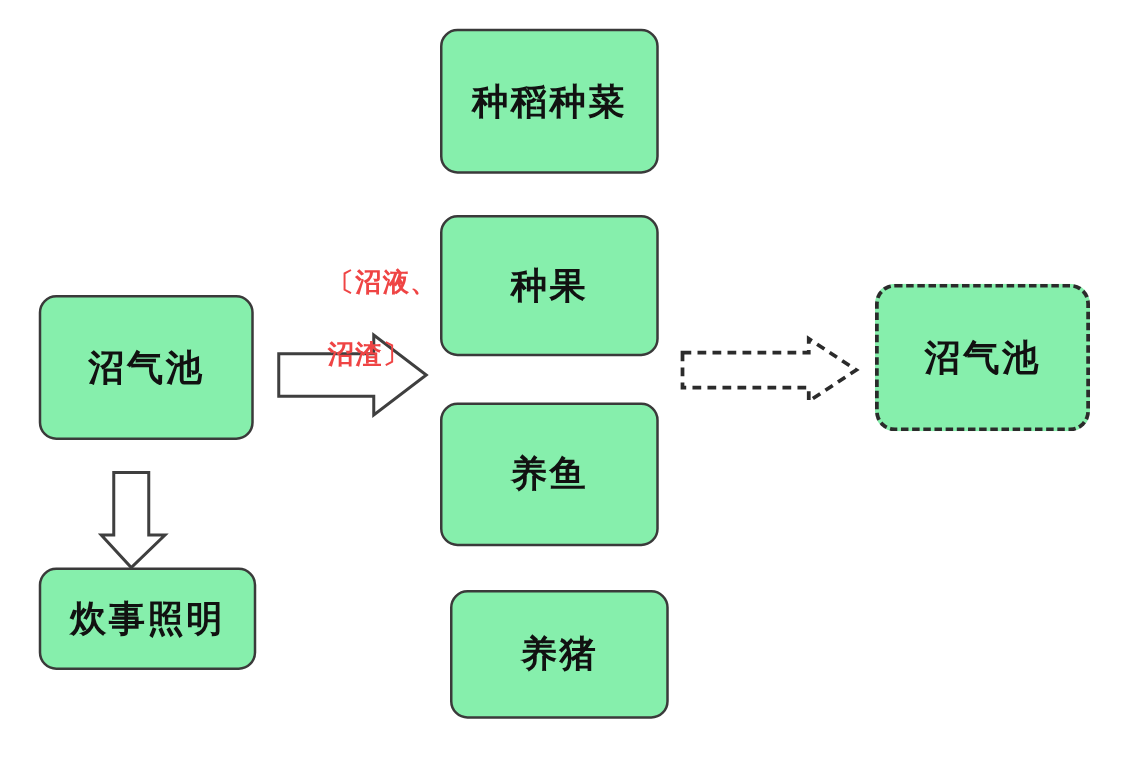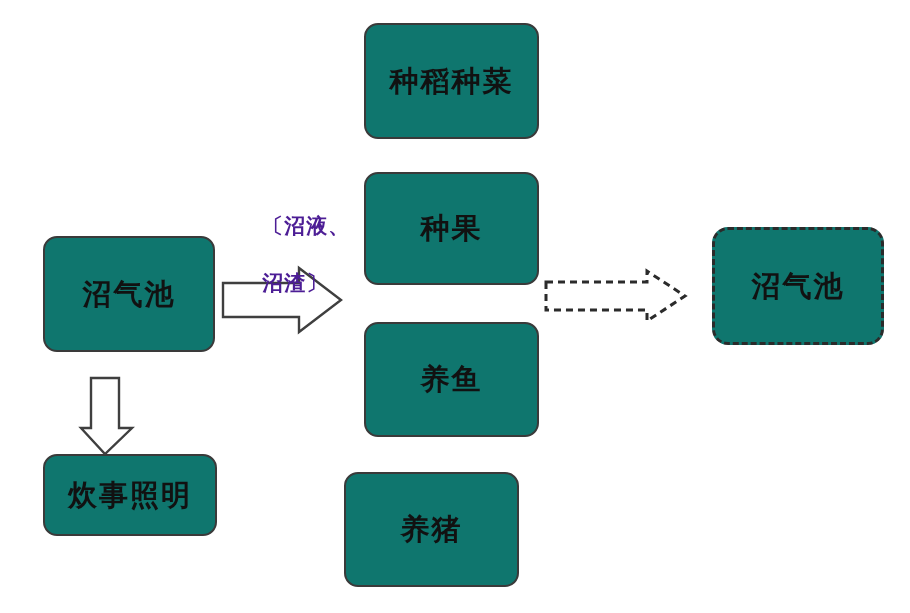--- a/index.html
+++ b/index.html
@@ -13,47 +13,46 @@
   #canvas {
     position: relative;
     width: 910px;
     height: 613px;
     background: #ffffff;
     overflow: hidden;
   }
   .node {
     position: absolute;
     box-sizing: border-box;
-    background: #0f766e;
+    background: #86efac;
     border: 2px solid #3a3a3a;
     border-radius: 14px;
     display: flex;
     align-items: center;
     justify-content: center;
-    margin-left: 12px;
   }
   .node.dashed {
     border-style: dashed;
     border-width: 3px;
     border-color: #2b2b2b;
     border-radius: 16px;
   }
   .node-label {
     font-size: 29px;
     font-weight: 700;
     color: #111111;
     letter-spacing: 2px;
     line-height: 1;
     white-space: nowrap;
   }
   .edge-label {
     position: absolute;
     font-size: 21px;
     font-weight: 700;
-    color: #4c1d95;
+    color: #ef4444;
     line-height: 1.35;
     letter-spacing: 1px;
     white-space: pre;
   }
   .arrow-svg {
     position: absolute;
     overflow: visible;
   }
   .arrow-solid {
     fill: #ffffff;
@@ -87,21 +86,21 @@
   </div>
 
   <div class="node" style="left:352px; top:172px; width:175px; height:113px;">
     <span class="node-label">种果</span>
   </div>
 
   <div class="node" style="left:352px; top:322px; width:175px; height:115px;">
     <span class="node-label">养鱼</span>
   </div>
 
-  <div class="node" style="left:332px; top:472px; width:175px; height:115px;">
+  <div class="node" style="left:360px; top:472px; width:175px; height:103px;">
     <span class="node-label">养猪</span>
   </div>
 
   <div class="node dashed" style="left:700px; top:227px; width:172px; height:118px;">
     <span class="node-label">沼气池</span>
   </div>
 
   <svg class="arrow-svg" style="left:220px; top:265px; width:125px; height:70px;" viewBox="0 0 125 70">
     <polygon class="arrow-solid" points="3,18 79,18 79,3 121,35 79,67 79,52 3,52"></polygon>
   </svg>

